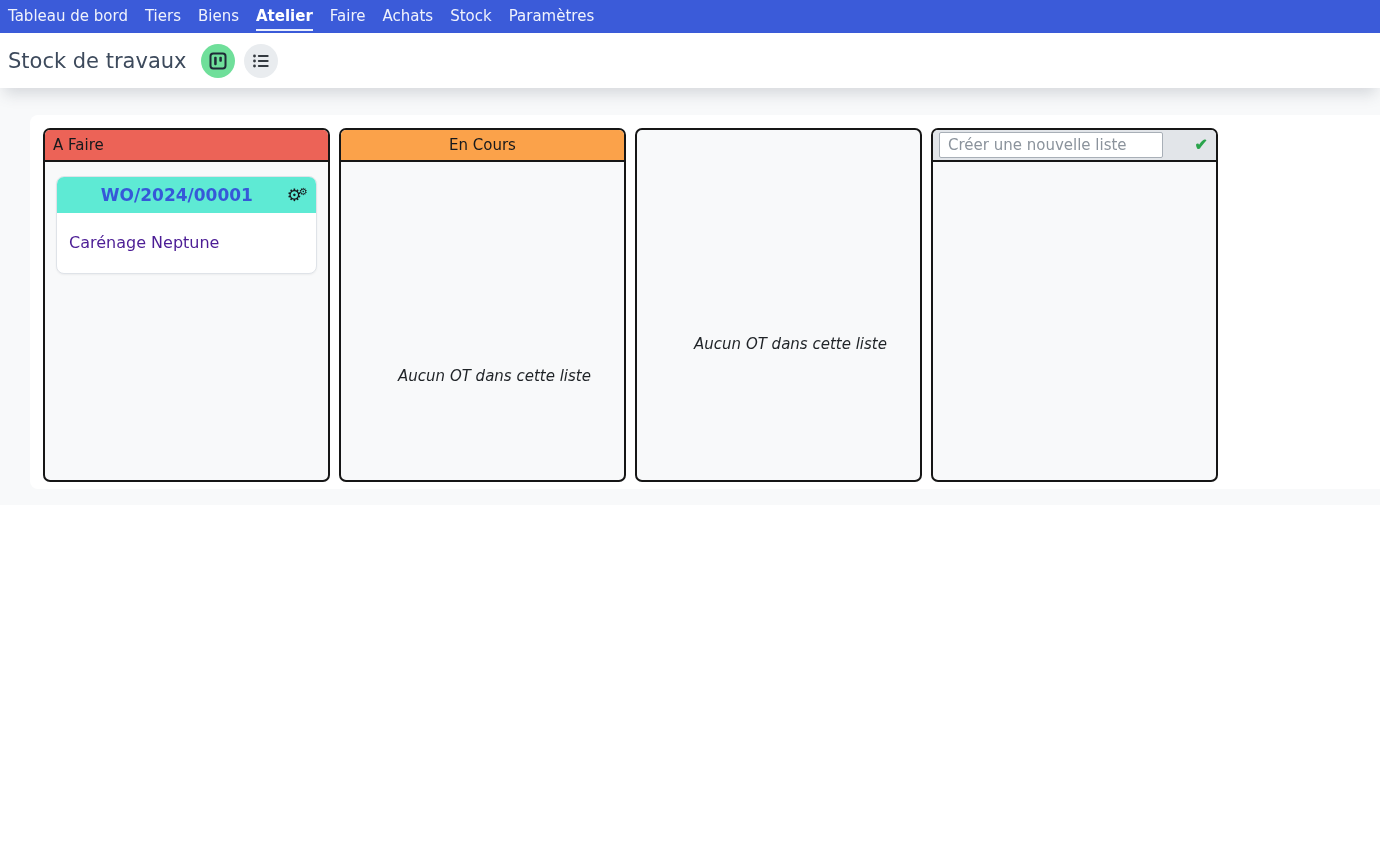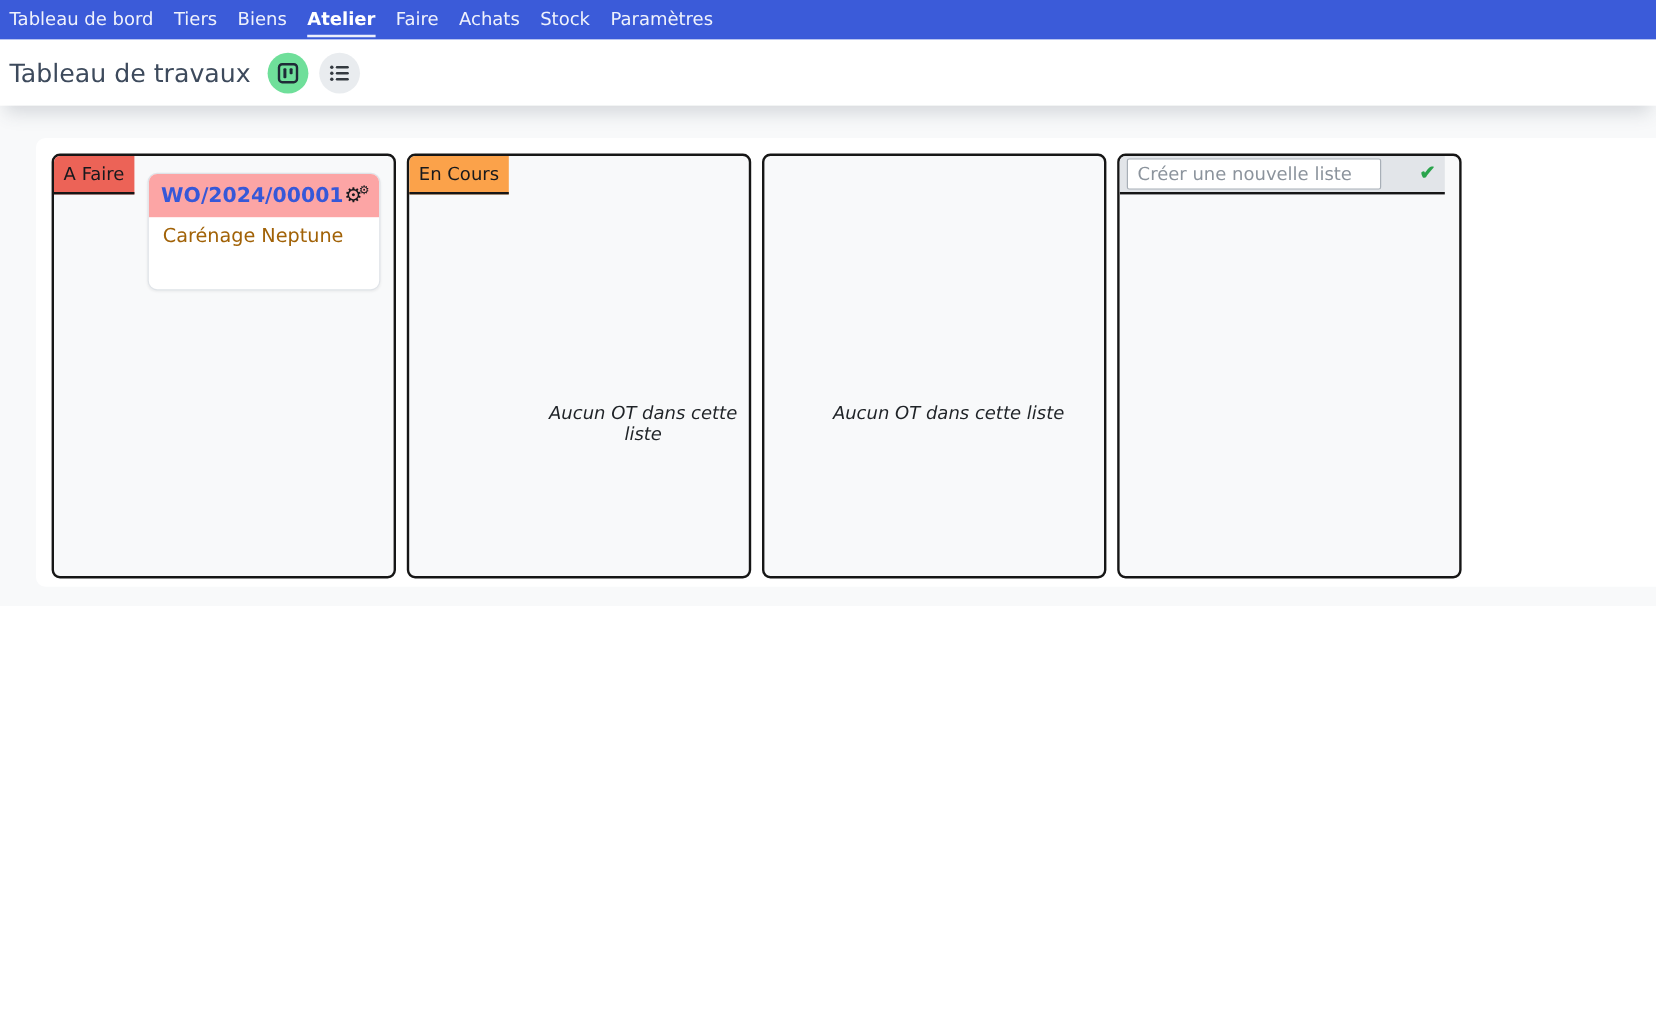--- a/index.html
+++ b/index.html
@@ -81,21 +81,21 @@
     column-gap: 9px;
     height: 354px;
   }
   .column {
     width: 287px;
     flex: none;
     background: #f8f9fa;
     border: 2px solid #161616;
     border-radius: 7px;
     display: flex;
-    flex-direction: row;
+    flex-direction: column;
     overflow: hidden;
   }
   .column-header {
     height: 32px;
     flex: none;
     border-bottom: 2px solid #161616;
     display: flex;
     align-items: center;
     padding: 0 8px;
     font-size: 15px;
@@ -117,40 +117,40 @@
     height: 98px;
     background: #ffffff;
     border: 1px solid #dfe3e8;
     border-radius: 8px;
     box-shadow: 0 1px 2px rgba(0,0,0,0.05);
     cursor: pointer;
     overflow: hidden;
   }
   .card-head {
     height: 36px;
-    background: #fca5a5;
+    background: #5eead4;
     display: flex;
     align-items: center;
     padding: 0 8px 0 10px;
   }
   .card-ref {
     flex: 1;
     text-align: center;
     font-size: 17px;
     font-weight: bold;
     color: #3658d8;
     cursor: pointer;
   }
   .gears { color: #16191d; cursor: pointer; line-height: 1; white-space: nowrap; }
   .gear-big { font-size: 17px; }
   .gear-small { font-size: 10px; position: relative; top: -6px; margin-left: -3px; }
   .card-body {
-    padding: 6px 12px;
+    padding: 20px 12px;
     font-size: 16px;
-    color: #a16207;
+    color: #4c1d95;
   }
 
   
   .column.newlist .column-header {
     background: #e2e5e9;
     padding: 0 6px;
     column-gap: 7px;
     gap: 30px;
   }
   .newlist-input {
@@ -185,21 +185,21 @@
   <a>Tiers</a>
   <a>Biens</a>
   <a class="active">Atelier</a>
   <a>Faire</a>
   <a>Achats</a>
   <a>Stock</a>
   <a>Paramètres</a>
 </nav>
 
 <header class="page-header">
-  <h1 class="page-title">Tableau de travaux</h1>
+  <h1 class="page-title">Stock de travaux</h1>
 
   <button class="icon-btn kanban">
     <span>
       <svg width="20" height="20" viewBox="0 0 24 24">
         <rect x="3" y="3" width="18" height="18" rx="3.2" fill="none" stroke="#1f2a37" stroke-width="2.4"></rect>
         <rect x="7.4" y="7" width="3" height="10" rx="1" fill="#1f2a37"></rect>
         <rect x="13.6" y="7" width="3" height="6" rx="1" fill="#1f2a37"></rect>
       </svg>
     </span>
   </button>

